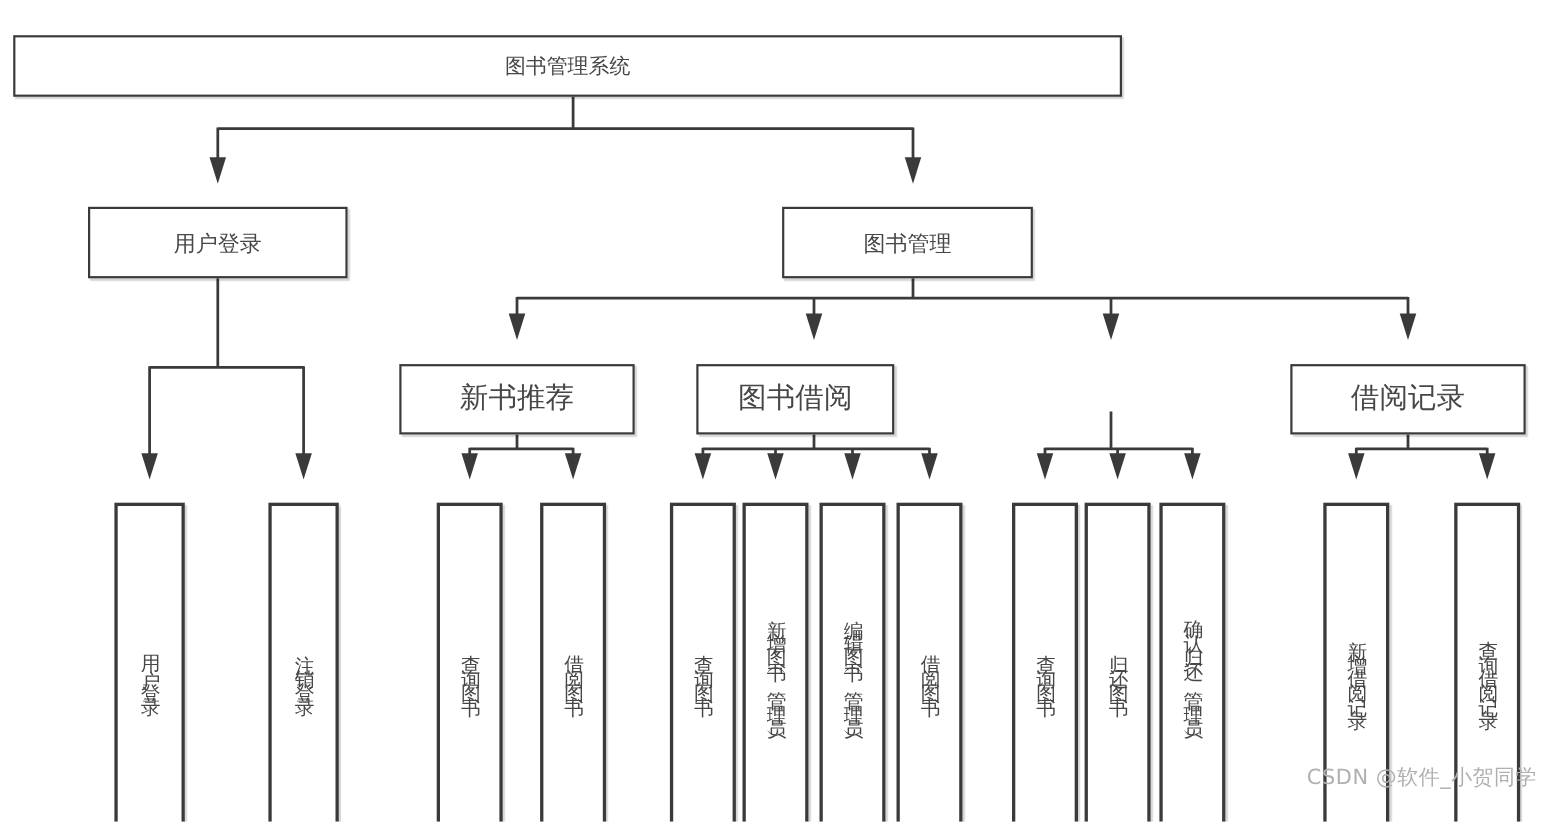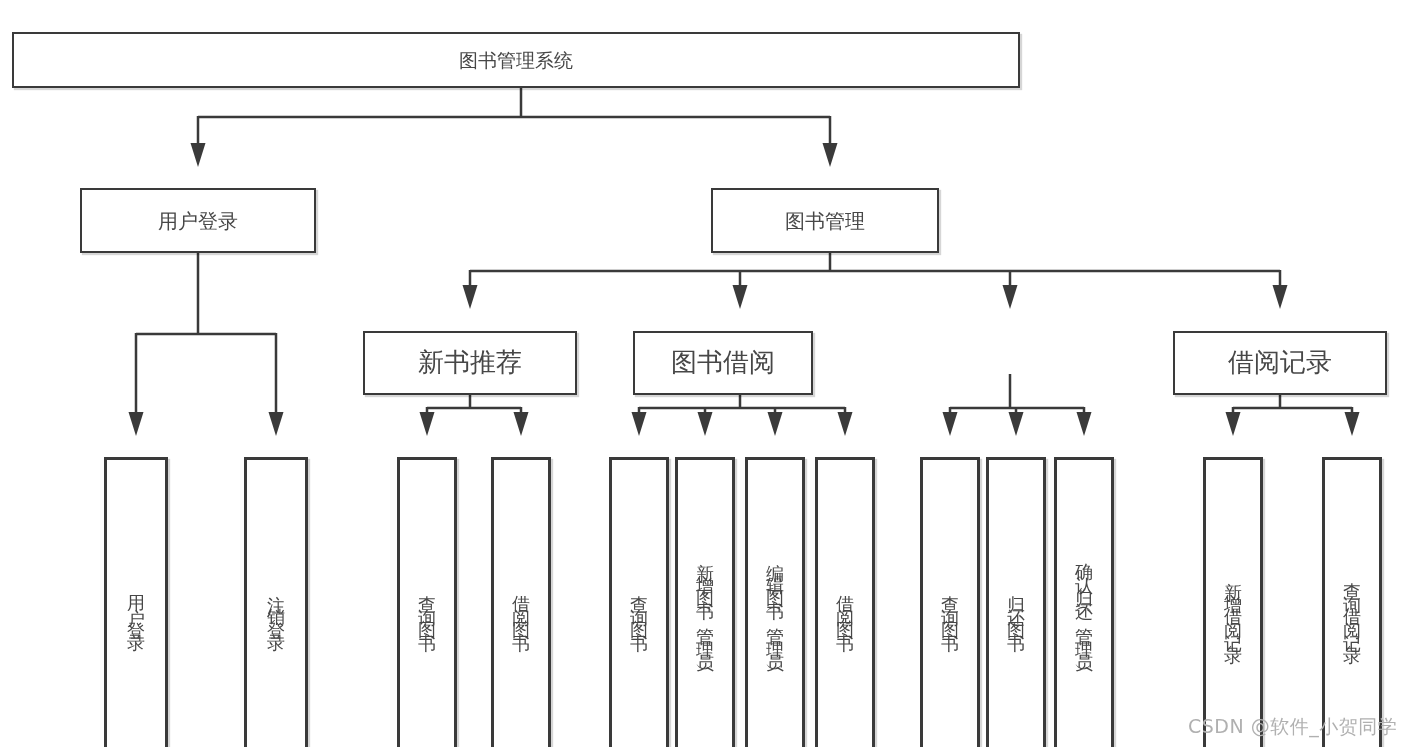--- a/index.html
+++ b/index.html
@@ -34,21 +34,21 @@
   .lv3{font-size:26px;}
   .lv4{
     border-width:3px;
     font-size:18px;
     writing-mode:vertical-rl;
     text-orientation:mixed;
     letter-spacing:13px;
     line-height:1;
   }
   .watermark{
-    position:absolute;left:1188px;top:714px;
+    position:absolute;left:1188px;top:694px;
     font-size:19px;color:var(--watermark);
     white-space:nowrap;
     letter-spacing:0.5px;
   }
 </style>
 </head>
 <body>
 
 <div class="canvas">
 

